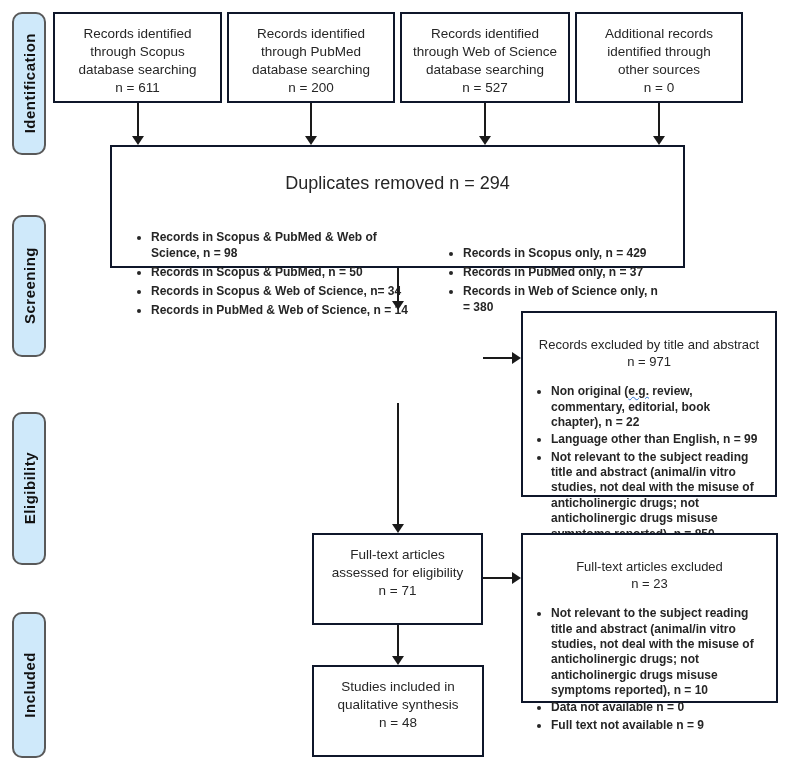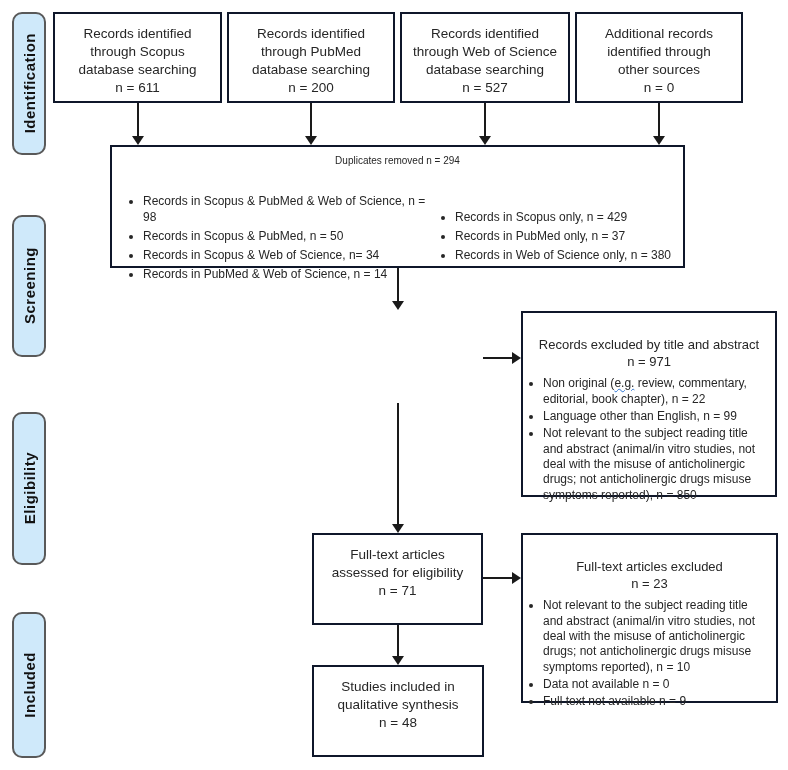--- a/index.html
+++ b/index.html
@@ -22,25 +22,25 @@
   .box{
     position:absolute;box-sizing:border-box;background:#fff;
     border:2px solid #0f172a;
   }
   .center-box{display:flex;justify-content:center;}
   .center-box .box-text{
     white-space:pre-line;text-align:center;font-size:13.5px;line-height:1.33;
     padding-top:11px;
   }
   
-  .dup-title{text-align:center;font-size:10px;padding-top:8px;}
+  .dup-title{text-align:center;font-size:18px;padding-top:26px;}
   .dup-cols{display:flex;margin-top:24px;padding:0 8px 0 12px;}
   .dup-col-left{width:312px;}
   .dup-col-right{flex:1;padding-top:16px;}
-  ul.bullets{margin:3px;padding-left:16px;list-style:disc;}
+  ul.bullets{margin:11px;padding-left:16px;list-style:disc;font-weight:bold;}
   ul.bullets li{font-size:12px;line-height:1.34;margin-bottom:3px;text-align:left;}
   
   .side-title{text-align:center;font-size:13px;line-height:1.32;padding:7px 4px 3px;margin-top:16px;}
   .side-box ul.bullets{padding-left:17px;padding-right:4px;}
   .side-box ul.bullets li{font-size:12px;line-height:1.28;margin-bottom:2px;}
   .misspell{
     text-decoration:underline;
     text-decoration-style:wavy;
     text-decoration-color:#2e75d4;
     text-decoration-thickness:1px;

